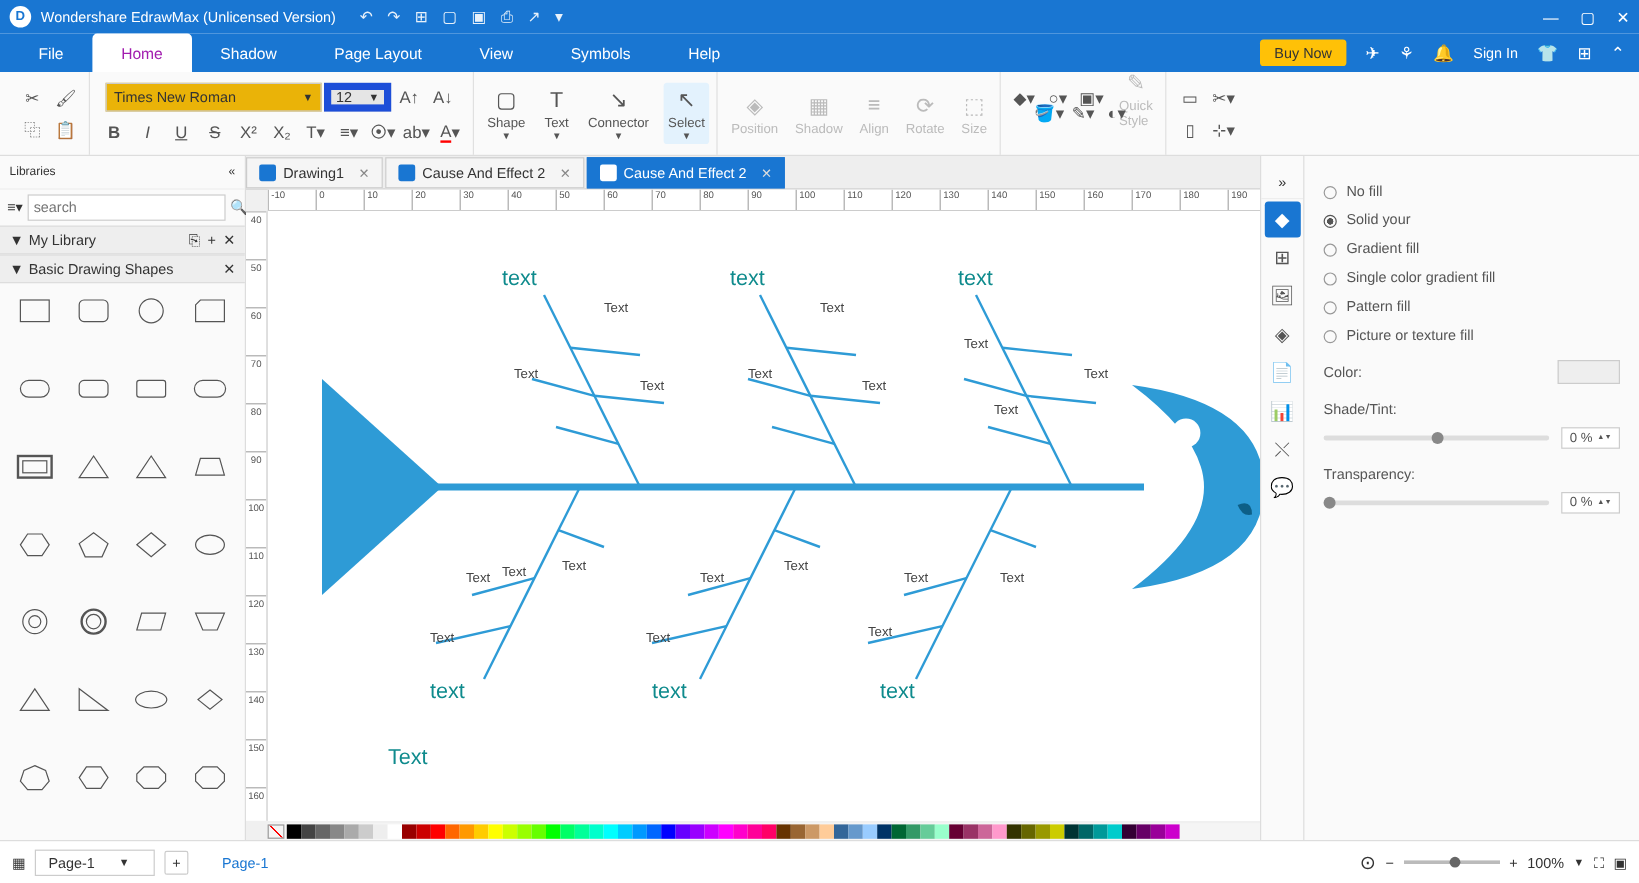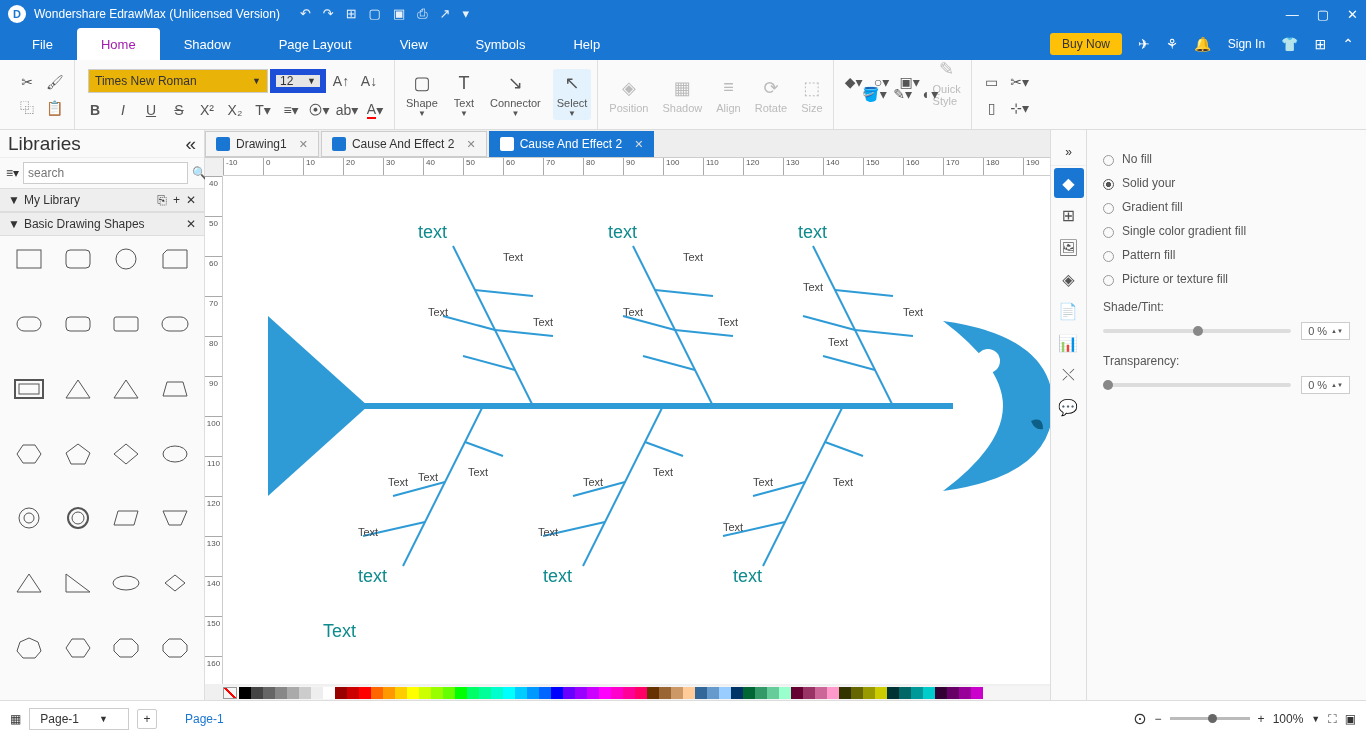--- a/index.html
+++ b/index.html
@@ -26,21 +26,21 @@
 .font-sel { width:180px; height:24px; border:1px solid #ccc; padding:0 6px; font-size:12px; background:#eab308; display:flex; align-items:center; justify-content:space-between; cursor:pointer; }
 .size-sel { width:56px; height:24px; border:6px solid #1d4ed8; padding:0 4px; font-size:12px; background:#e5e5e5; display:flex; align-items:center; justify-content:space-between; cursor:pointer; }
 .vtool { display:flex; flex-direction:column; align-items:center; gap:2px; cursor:pointer; padding:2px 4px; color:#555; }
 .vtool.sel { background:#e3f2fd; border-radius:3px; }
 .vtool .ic { font-size:18px; height:24px; display:flex; align-items:center; }
 .vtool .lbl { font-size:11px; }
 .vtool.dis { color:#bbb; }
 .vtool .dd { font-size:8px; margin-top:-2px; }
 .main { display:flex; height:570px; }
 .left-panel { width:205px; background:#fafafa; border-right:1px solid #ddd; display:flex; flex-direction:column; }
-.lp-head { height:28px; display:flex; align-items:center; padding:0 8px; font-size:19px; justify-content:space-between; border-bottom:1px solid #eee; }
+.lp-head { height:28px; display:flex; align-items:center; padding:0 8px; font-size:10px; justify-content:space-between; border-bottom:1px solid #eee; }
 .lp-search { display:flex; align-items:center; padding:4px 6px; gap:4px; }
 .lp-search input { flex:1; height:22px; border:1px solid #ccc; padding:0 4px; font-size:12px; }
 .lp-sec { background:#eee; padding:4px 8px; font-size:12px; display:flex; align-items:center; gap:4px; border-top:1px solid #ddd; border-bottom:1px solid #ddd; }
 .lp-hint { margin:8px; padding:10px; border:1px dashed #bbb; font-size:11px; color:#888; border-radius:4px; }
 .shapes-grid { display:grid; grid-template-columns:repeat(4,1fr); gap:6px; padding:8px; overflow-y:auto; flex:1; }
 .shape-cell { height:30px; display:flex; align-items:center; justify-content:center; cursor:pointer; }
 .shape-cell svg { width:32px; height:26px; }
 .canvas-wrap { flex:1; display:flex; flex-direction:column; position:relative; background:#f0f0f0; overflow:hidden; }
 .doc-tabs { height:28px; display:flex; background:#eee; border-bottom:1px solid #ccc; align-items:flex-end; }
 .doc-tab { padding:0 10px; height:26px; display:flex; align-items:center; gap:6px; background:#f5f5f5; border:1px solid #ccc; font-size:12px; cursor:pointer; margin-right:2px; }
@@ -657,20 +657,26 @@
       <div class="rp-opt">
           <div class="rad"></div>
           <span>Pattern fill</span>
         </div>
       <div class="rp-opt">
           <div class="rad"></div>
           <span>Picture or texture fill</span>
         </div>
       <div class="rp-row">
         <div class="lab">
+            <span>Color:</span>
+            <div class="swatch"></div>
+          </div>
+      </div>
+      <div class="rp-row">
+        <div class="lab">
             <span>Shade/Tint:</span>
           </div>
         <div style="display:flex;align-items:center;gap:10px;">
           <div class="slider" style="flex:1;">
               <div class="thumb" style="left:48%;"></div>
             </div>
           <div class="pct">
               <span>0 %</span>
               <span style="display:flex;flex-direction:column;font-size:6px;line-height:6px;">▲▼</span>
             </div>

